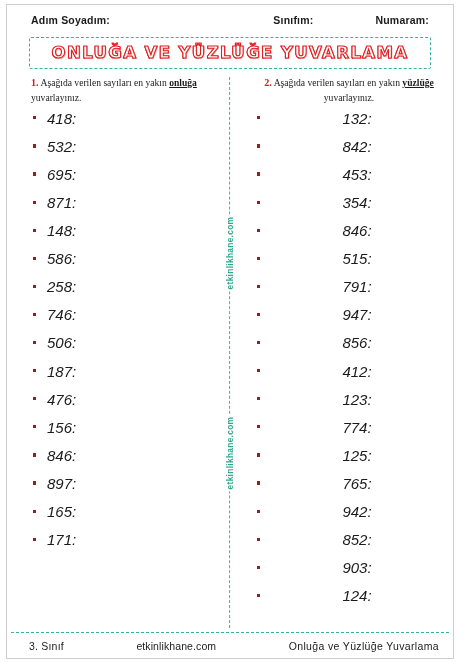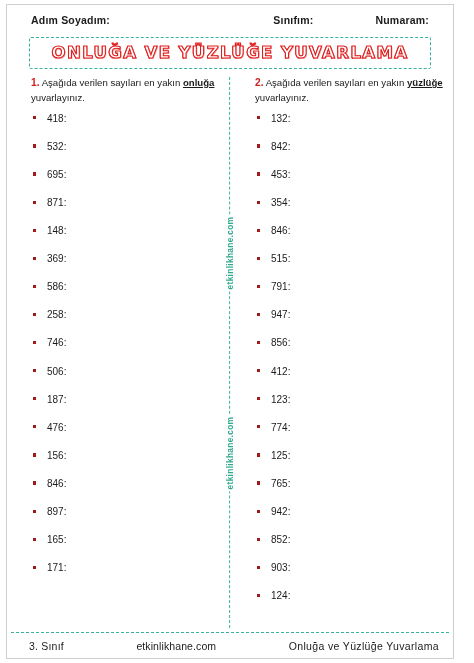--- a/index.html
+++ b/index.html
@@ -91,61 +91,63 @@
     display: flex;
     padding: 0 0 0 0;
     min-height: 0;
   }
   .col {
     flex: 1 1 0;
     box-sizing: border-box;
     padding: 0 10px 0 24px;
     min-width: 0;
   }
-  .col.right { padding-left: 26px; }
+  .col.right { padding-left: 26px; text-align: center; }
 
   .divider {
     position: absolute;
     left: 50%;
     top: 2px;
     bottom: 4px;
     width: 0;
     border-left: 1.8px dashed #35b3a0;
     transform: translateX(-0.9px);
   }
 
   .q-head {
     font-size: 9.6px;
     color: #1b1b1b;
     line-height: 1.55;
     margin: 0 0 7px 0;
+    font-family: Liberation Serif, serif;
   }
   .q-num {
     color: #d12020;
     font-weight: bold;
     font-size: 10.2px;
   }
   .q-key {
     font-weight: bold;
     text-decoration: underline;
   }
 
   .num-list {
     list-style: none;
     margin: 0;
     padding: 0;
   }
   .num-item {
     position: relative;
-    font-size: 10px;
+    font-size: 15px;
     color: #1b1b1b;
     padding-left: 16px;
     height: 28.1px;
     line-height: 11px;
     white-space: nowrap;
+    font-style: italic;
   }
   .num-item::before {
     content: "";
     position: absolute;
     left: 2px;
     top: 3.5px;
     width: 3.2px;
     height: 3.2px;
     background: #9e1b1b;
   }
@@ -223,21 +225,20 @@
       <div class="col left">
         <p class="q-head">
           <span class="q-num">1.</span><span> Aşağıda verilen sayıları en yakın </span><span class="q-key">onluğa</span><span> yuvarlayınız.</span>
         </p>
         <ul class="num-list">
           <li class="num-item">418:</li>
           <li class="num-item">532:</li>
           <li class="num-item">695:</li>
           <li class="num-item">871:</li>
           <li class="num-item">148:</li>
-          <li class="num-item">369:</li>
           <li class="num-item">586:</li>
           <li class="num-item">258:</li>
           <li class="num-item">746:</li>
           <li class="num-item">506:</li>
           <li class="num-item">187:</li>
           <li class="num-item">476:</li>
           <li class="num-item">156:</li>
           <li class="num-item">846:</li>
           <li class="num-item">897:</li>
           <li class="num-item">165:</li>

